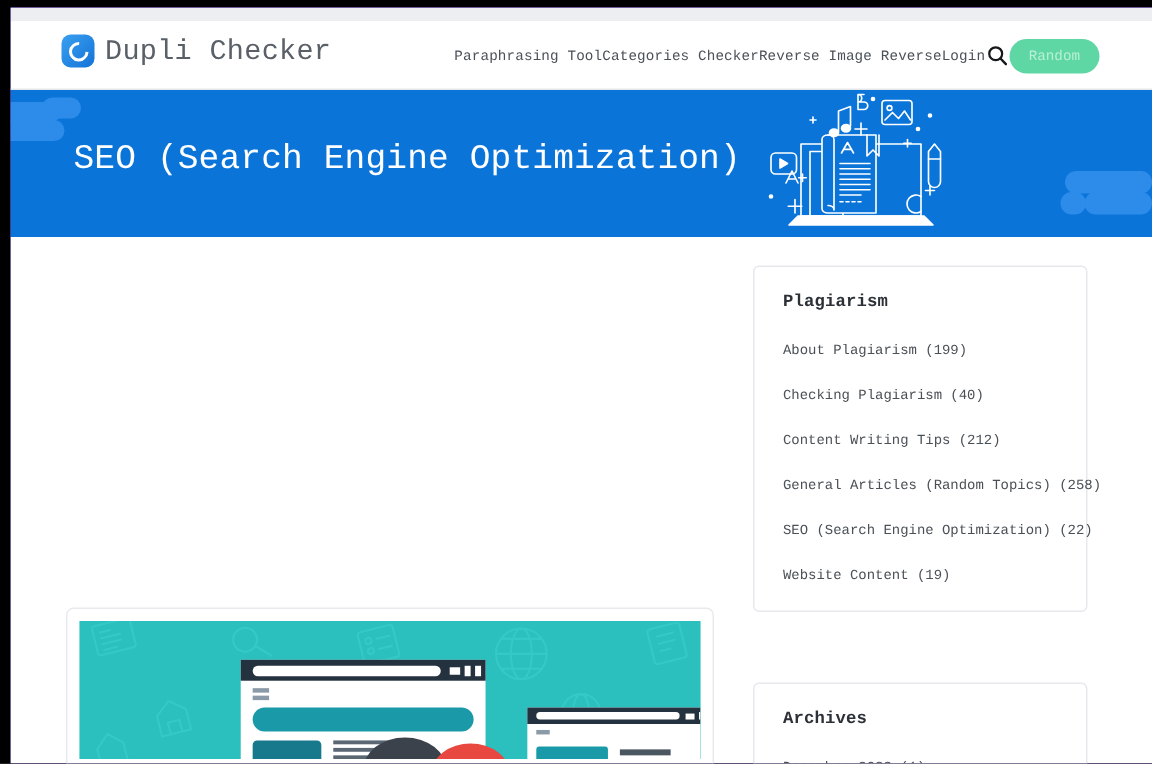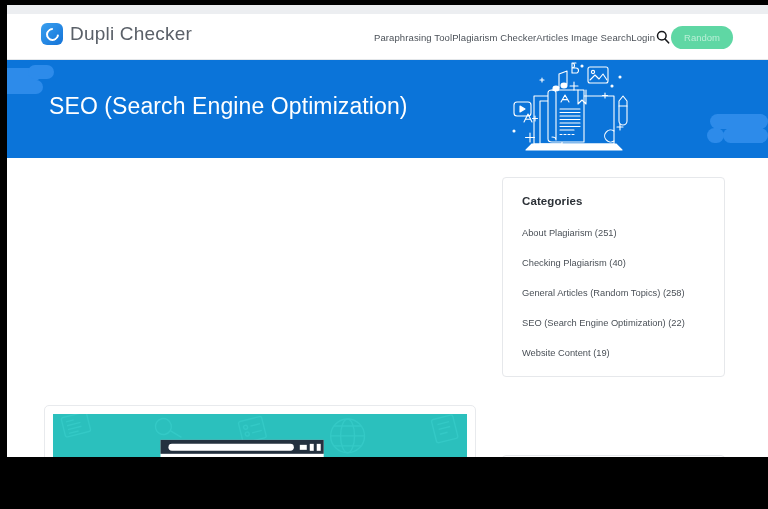--- a/index.html
+++ b/index.html
@@ -33,23 +33,24 @@
     position: absolute;
     left: 0; top: 0;
     width: 7px; height: 509px;
     background: #000000;
   }
   #viewport {
     position: absolute;
     left: 7px;
     top: 5px;
     width: 761px;
-    height: 452px;
+    height: 504px;
     background: #8b5cf6;
     overflow: hidden;
+    font-family: Liberation Mono, monospace;
   }
   #browser-chrome-strip {
     position: absolute;
     left: 0; top: 0;
     width: 761px; height: 9px;
     background: #eceef1;
   }
 
   
   #site-header {
@@ -253,22 +254,22 @@
 
       <div id="brand-logo">
         <span class="logo-mark">
           <span class="c-ring"></span>
         </span>
         <span class="logo-word">Dupli Checker</span>
       </div>
 
       <div id="main-nav">
         <a class="nav-link" href="#">Paraphrasing Tool</a>
-        <a class="nav-link" href="#">Plagiarism Checker</a>
-        <a class="nav-link" href="#">Articles Image Search</a>
+        <a class="nav-link" href="#">Categories Checker</a>
+        <a class="nav-link" href="#">Reverse Image Reverse</a>
         <a class="nav-link" href="#">Login</a>
 
         <span id="search-icon-btn">
           <svg width="14" height="14" viewBox="0 0 14 14">
             <circle cx="5.8" cy="5.8" r="4.3" fill="none" stroke="#16181b" stroke-width="1.5"></circle>
             <line x1="9.0" y1="9.0" x2="12.6" y2="12.8" stroke="#16181b" stroke-width="1.6" stroke-linecap="round"></line>
           </svg>
         </span>
 
         <span class="pill-btn" id="pricing-button">Random</span>
@@ -425,24 +426,25 @@
 
             <ellipse cx="218" cy="100" rx="28" ry="22" fill="#3c424c"></ellipse>
             <ellipse cx="262" cy="102" rx="26" ry="20" fill="#e8483f"></ellipse>
           </svg>
         </div>
       </div>
 
       <div id="sidebar">
 
         <div class="widget" id="widget-categories">
-          <div class="widget-title">Categories</div>
+          <div class="widget-title">Plagiarism</div>
           <ul class="widget-list">
-            <li><a class="widget-link" href="#">About Plagiarism (251)</a></li>
+            <li><a class="widget-link" href="#">About Plagiarism (199)</a></li>
             <li><a class="widget-link" href="#">Checking Plagiarism (40)</a></li>
+            <li><a class="widget-link" href="#">Content Writing Tips (212)</a></li>
             <li><a class="widget-link" href="#">General Articles (Random Topics) (258)</a></li>
             <li><a class="widget-link" href="#">SEO (Search Engine Optimization) (22)</a></li>
             <li><a class="widget-link" href="#">Website Content (19)</a></li>
           </ul>
         </div>
 
         <div class="widget" id="widget-archives">
           <div class="widget-title">Archives</div>
           <ul class="widget-list">
             <li><a class="widget-link" href="#">December 2022 (1)</a></li>

